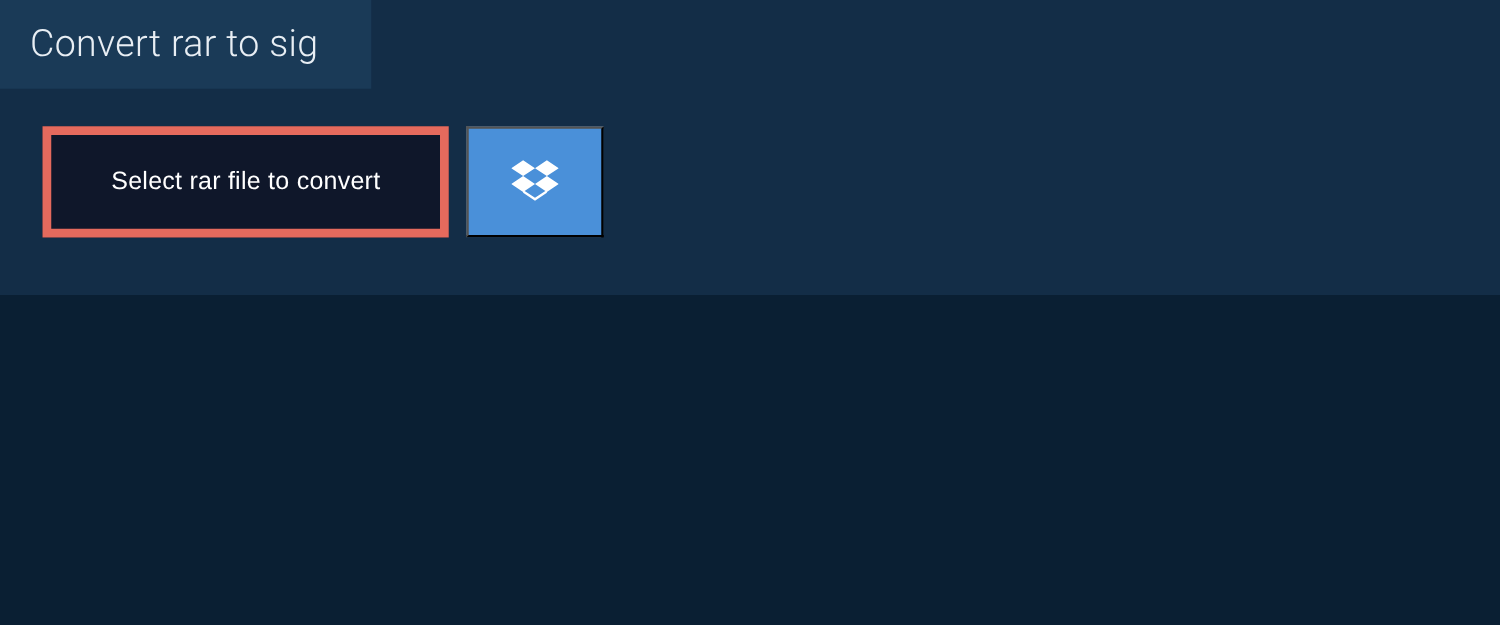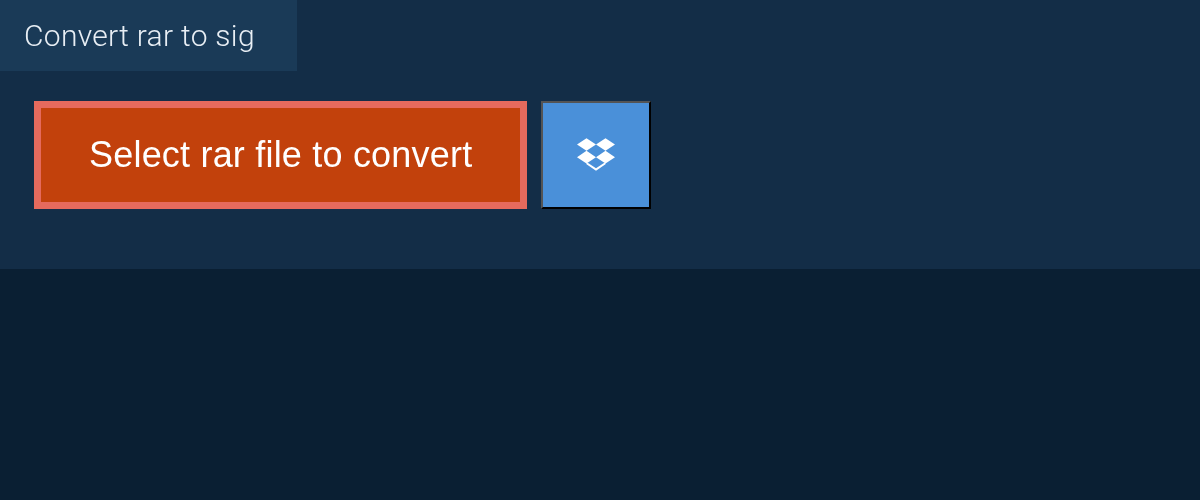--- a/index.html
+++ b/index.html
@@ -10,41 +10,41 @@
     body {
       width: 1200px;
       height: 500px;
       background: #0a1f33;
       font-family: -apple-system, BlinkMacSystemFont, "Segoe UI", Roboto, "Helvetica Neue", Arial, sans-serif;
       overflow: hidden;
     }
     .panel {
       background: #132d47;
       width: 100%;
-      padding-bottom: 60px;
+      padding-bottom: 46px;
     }
     .tab {
       display: inline-block;
       background: #1a3a57;
       color: #e8eef4;
       font-size: 30px;
       font-weight: 300;
       padding: 18px 42px 18px 24px;
       letter-spacing: 0.3px;
     }
     .button-row {
       display: flex;
       gap: 14px;
       padding: 30px 0 0 34px;
     }
     .select-file-button {
-      background: #c2410c;
+      background: #0f172a;
       color: #ffffff;
       border: 7px solid #e56a5d;
-      font-size: 36px;
+      font-size: 20px;
       font-weight: 300;
       padding: 26px 48px;
       cursor: pointer;
       letter-spacing: 0.2px;
     }
     .dropbox-button {
       background: #4a90d9;
       width: 110px;
       display: flex;
       align-items: center;

